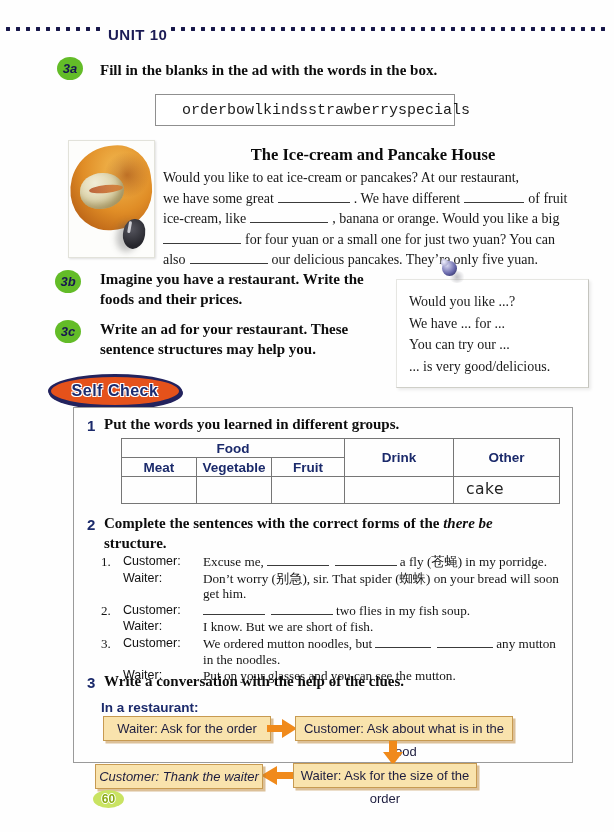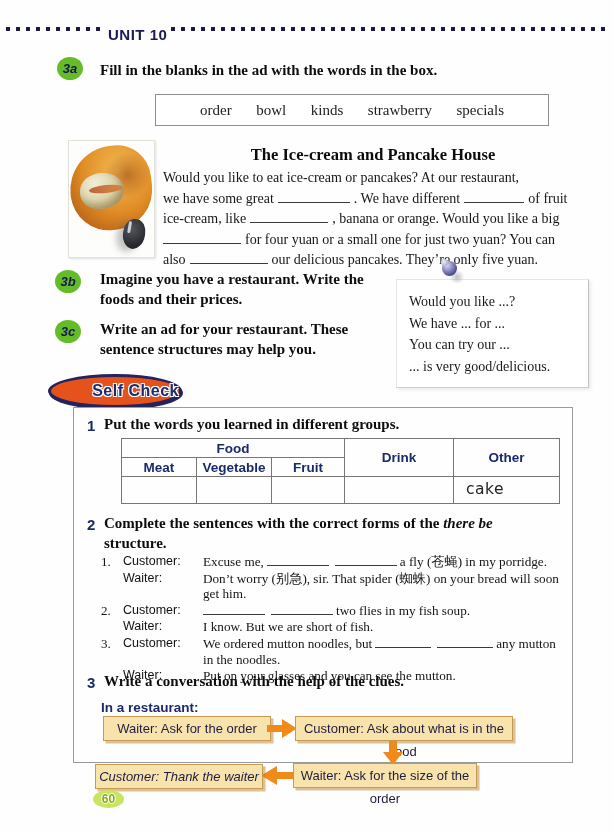--- a/index.html
+++ b/index.html
@@ -22,24 +22,24 @@
 
   
   .gbadge { position:absolute; width:26px; height:23px; border-radius:50%;
             background:#63bc28; color:#17174f; font-family:"Liberation Sans", sans-serif;
             font-weight:bold; font-style:italic; font-size:13px; text-align:center;
             line-height:23px; }
 
   .instr { position:absolute; font-weight:bold; font-size:15px; line-height:20px; color:#0d0d0d; }
 
   
-  .wordbox { position:absolute; left:155px; top:94px; width:394px; height:32px;
+  .wordbox { position:absolute; left:155px; top:94px; width:300px; height:32px;
              background:#fff; border:1.5px solid #8f8f8f; display:flex;
-             align-items:center; justify-content:space-between; padding:0 44px;
-             font-family:Liberation Serif, serif; font-size:15px; color:#1c1c1c; }
+             align-items:center; justify-content:space-between; padding:0 26px;
+             font-family:Liberation Mono, monospace; font-size:15px; color:#1c1c1c; }
 
   
   .photo { position:absolute; left:68px; top:140px; width:87px; height:118px;
            background:#fdfdfb; border:1px solid #e2e2da; box-shadow:1px 1px 2px rgba(0,0,0,.12); }
   .pancake { position:absolute; left:1px; top:5px; width:82px; height:84px;
              border-radius:58% 44% 52% 50%;
              background:radial-gradient(ellipse at 62% 30%, #f3bb52, #e08d26 50%, #b55d14 88%);
              transform:rotate(-7deg); }
   .pancake-dark { position:absolute; left:36px; top:10px; width:44px; height:48px;
              border-radius:50%; background:radial-gradient(circle, rgba(150,60,10,.55), transparent 70%); }
@@ -77,21 +77,21 @@
   .pin .ball { position:absolute; left:2px; top:2px; width:15px; height:15px; border-radius:50%;
                background:radial-gradient(circle at 34% 30%, #d7d7ef, #6a6aad 55%, #232355 95%); }
   .pin .glint { position:absolute; left:1px; top:0px; width:7px; height:7px; border-radius:50%;
                 background:radial-gradient(circle at 40% 40%, #efeffc, #9a9ac6); }
 
   
   .sc-oval { position:absolute; left:48px; top:374px; width:134px; height:34px;
              background:#e5521b; border:3px solid #23235e; border-radius:50%;
              box-shadow:1px 2px 0 #23235e;
              font-family:"Liberation Sans", sans-serif; font-weight:bold; font-size:16px;
-             color:#1c2b6e; text-align:right; line-height:28px; letter-spacing:.5px;
+             color:#1c2b6e; text-align:center; line-height:28px; letter-spacing:.5px;
              text-shadow:-1px -1px 0 #fff, 1px -1px 0 #fff, -1px 1px 0 #fff, 1px 1px 0 #fff; }
   .sc-box { position:absolute; left:73px; top:407px; width:500px; height:356px;
             border:1.5px solid #9a9a9a; background:#fefefe; }
   .num { position:absolute; font-family:"Liberation Sans", sans-serif; font-weight:bold;
          font-size:15px; color:#1b2a6b; }
   .sc-instr { position:absolute; font-weight:bold; font-size:15px; color:#0d0d0d; }
 
   
   .wg-table { position:absolute; left:47px; top:30px; border-collapse:collapse;
               font-family:"Liberation Sans", sans-serif; }

